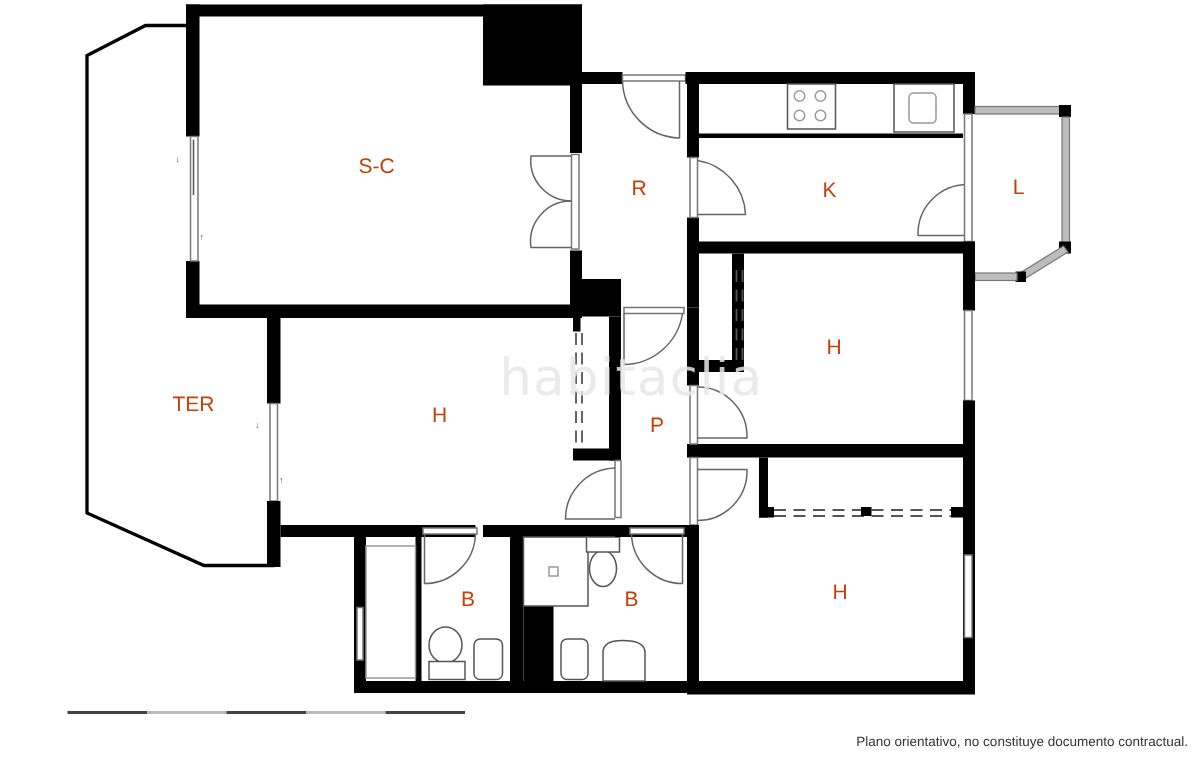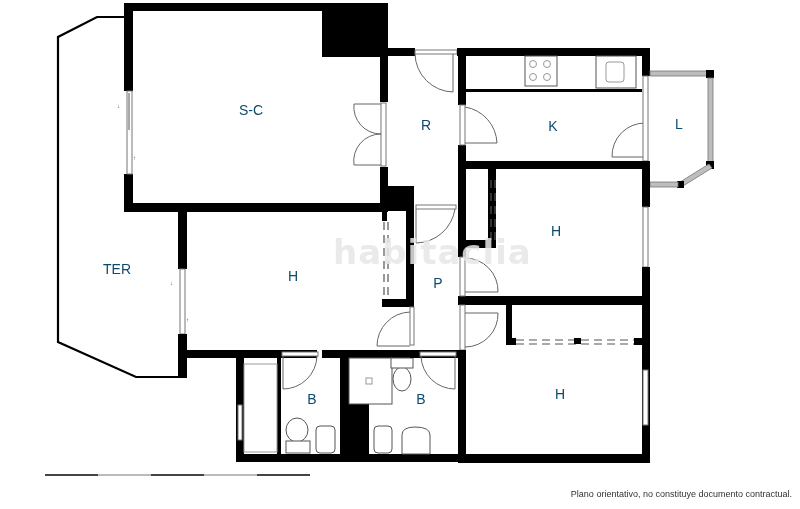--- a/index.html
+++ b/index.html
@@ -6,22 +6,22 @@
   body { width: 800px; height: 509px; position: relative; overflow: hidden; font-family: "Liberation Sans", sans-serif; }
   #plan { position: absolute; left: 0; top: 0; width: 800px; height: 509px; }
   .wall { fill: #000000; }
   .outline { fill: none; stroke: #000; stroke-width: 2.2; }
   .win { fill: #ffffff; stroke: #777; stroke-width: 1; }
   .wing { fill: #bdbdbd; stroke: #777; stroke-width: 0.8; }
   .door { fill: none; stroke: #666; stroke-width: 1; }
   .dash { stroke: #555; stroke-width: 1.2; stroke-dasharray: 8 5; fill: none; }
   .fix { fill: #fff; stroke: #555; stroke-width: 1; }
   .fixg { fill: none; stroke: #999; stroke-width: 1; }
-  .room-label { position: absolute; font-size: 14px; color: #0c4a6e; transform: translate(-50%, -50%); white-space: nowrap; }
-  .watermark { position: absolute; left: 333px; top: 232px; font-size: 34px; color: rgba(230,230,230,0.85); font-family: "DejaVu Sans", sans-serif; letter-spacing: 1px; font-weight: bold; }
+  .room-label { position: absolute; font-size: 14px; color: #c2410c; transform: translate(-50%, -50%); white-space: nowrap; }
+  .watermark { position: absolute; left: 333px; top: 232px; font-size: 34px; color: rgba(230,230,230,0.85); font-family: "DejaVu Sans", sans-serif; letter-spacing: 1px; font-weight: normal; }
   .disclaimer { position: absolute; right: 8px; top: 489px; font-size: 9px; color: #333; white-space: nowrap; }
 </style>
 </head>
 <body>
 
 <svg id="plan" viewBox="0 0 800 509" xmlns="http://www.w3.org/2000/svg">
 
   <polyline class="outline" points="126,17 97,17 58,37 58,342 136,377 182,377 182,352"></polyline>
 
   <g>
@@ -170,21 +170,21 @@
   </g>
 </svg>
 
 <div class="watermark">habitaclia</div>
 
 <div id="labels">
   <div class="room-label" style="left:251px;top:110px">S-C</div>
   <div class="room-label" style="left:426px;top:125px">R</div>
   <div class="room-label" style="left:553px;top:126px">K</div>
   <div class="room-label" style="left:679px;top:124px">L</div>
-  <div class="room-label" style="left:117px;top:269px">TER</div>
+  <div class="room-label" style="left:129px;top:269px">TER</div>
   <div class="room-label" style="left:293px;top:276px">H</div>
   <div class="room-label" style="left:556px;top:231px">H</div>
   <div class="room-label" style="left:438px;top:283px">P</div>
   <div class="room-label" style="left:560px;top:394px">H</div>
   <div class="room-label" style="left:312px;top:399px">B</div>
   <div class="room-label" style="left:421px;top:399px">B</div>
 </div>
 
 <div class="disclaimer">Plano orientativo, no constituye documento contractual.</div>
 

